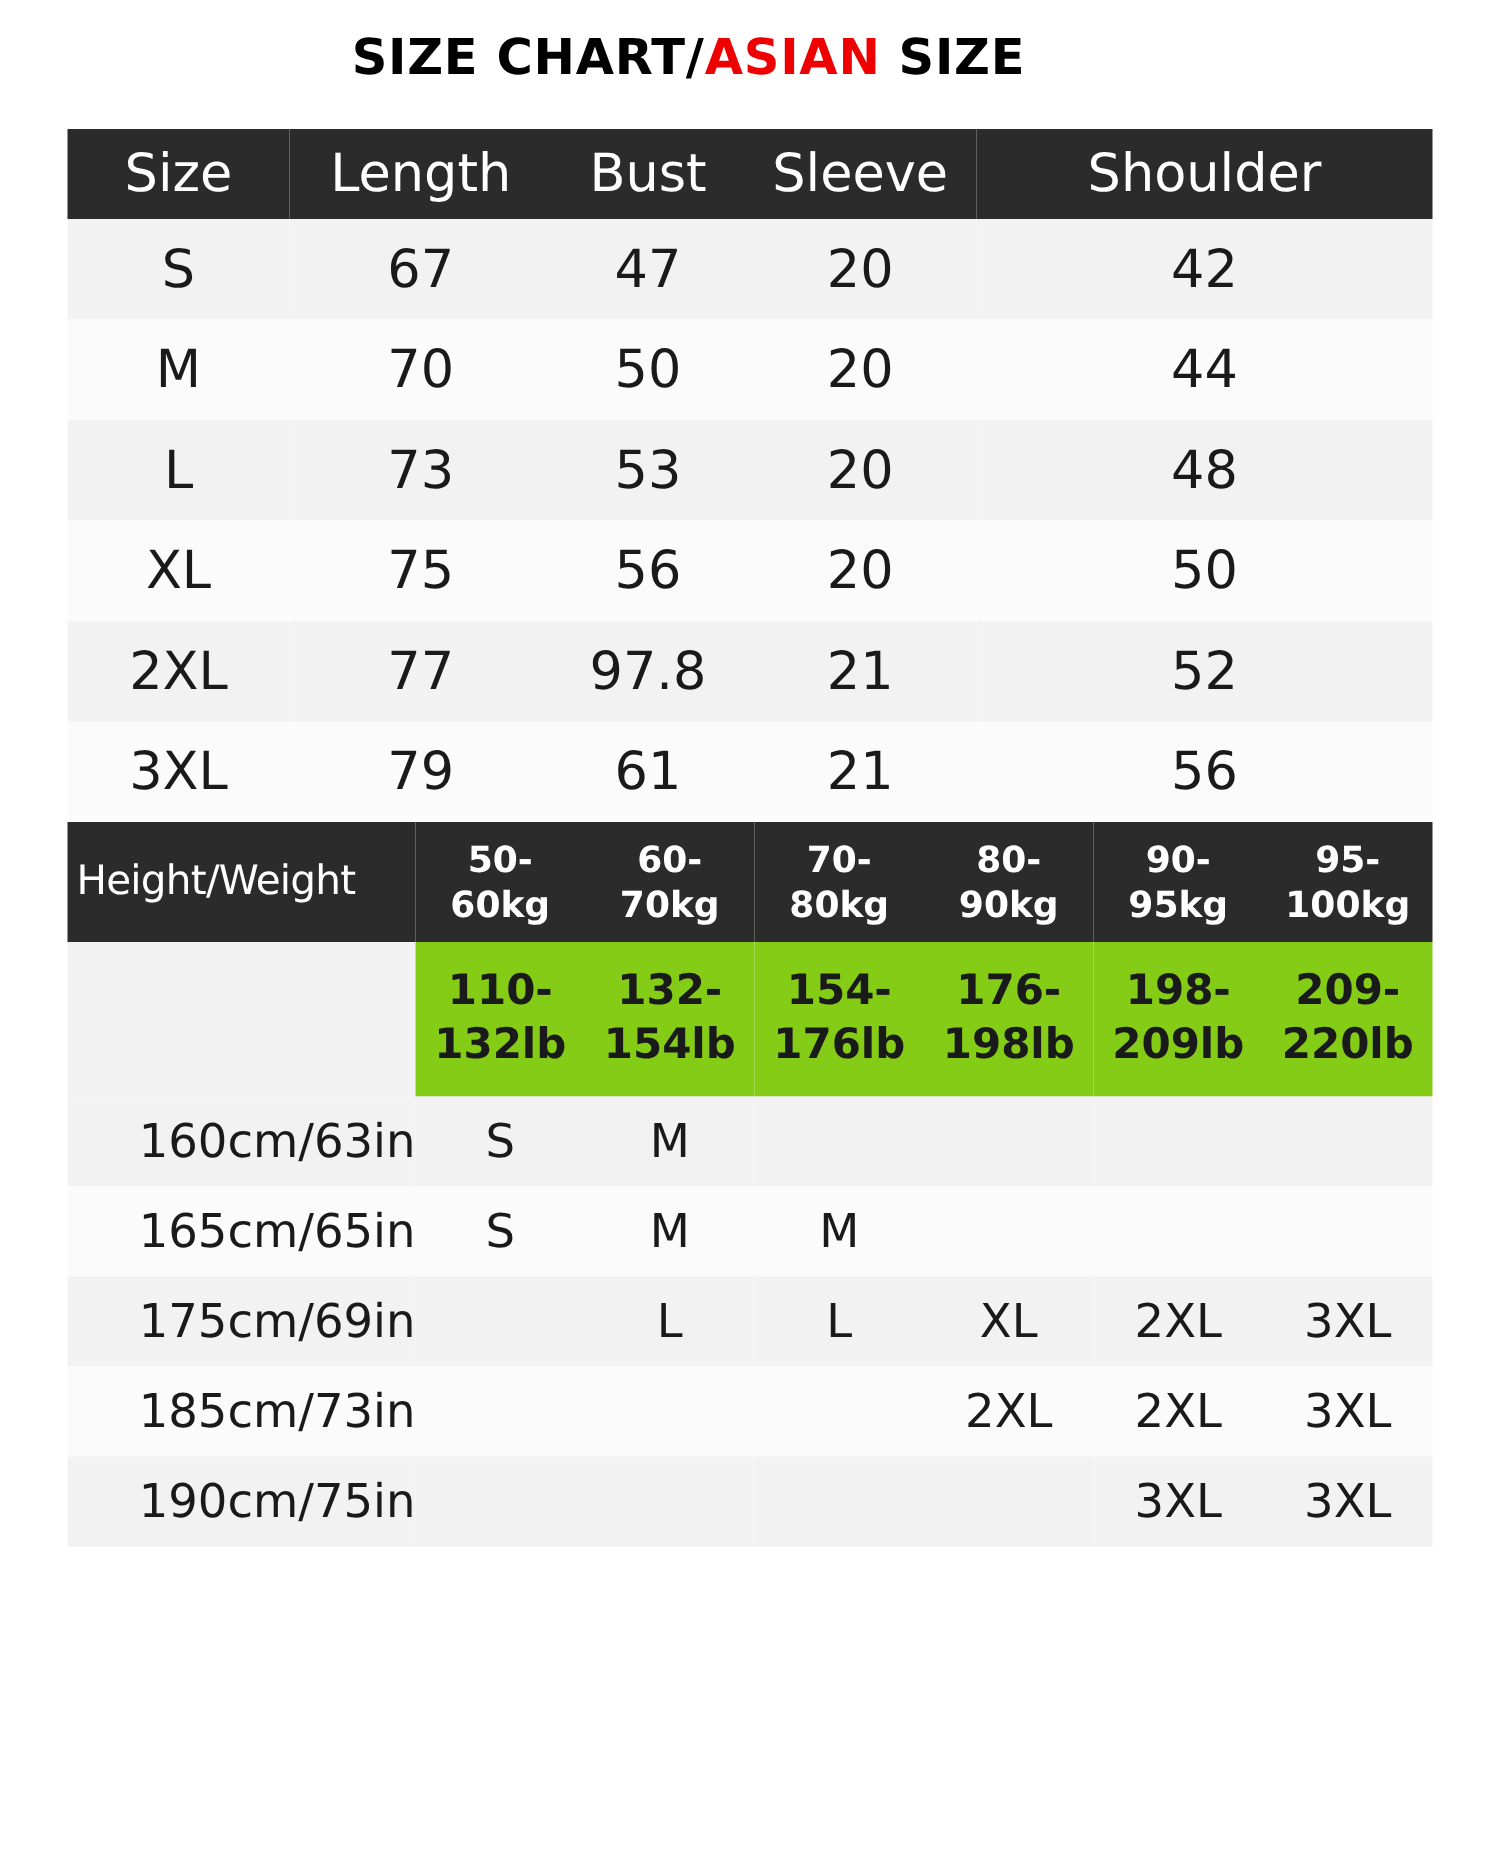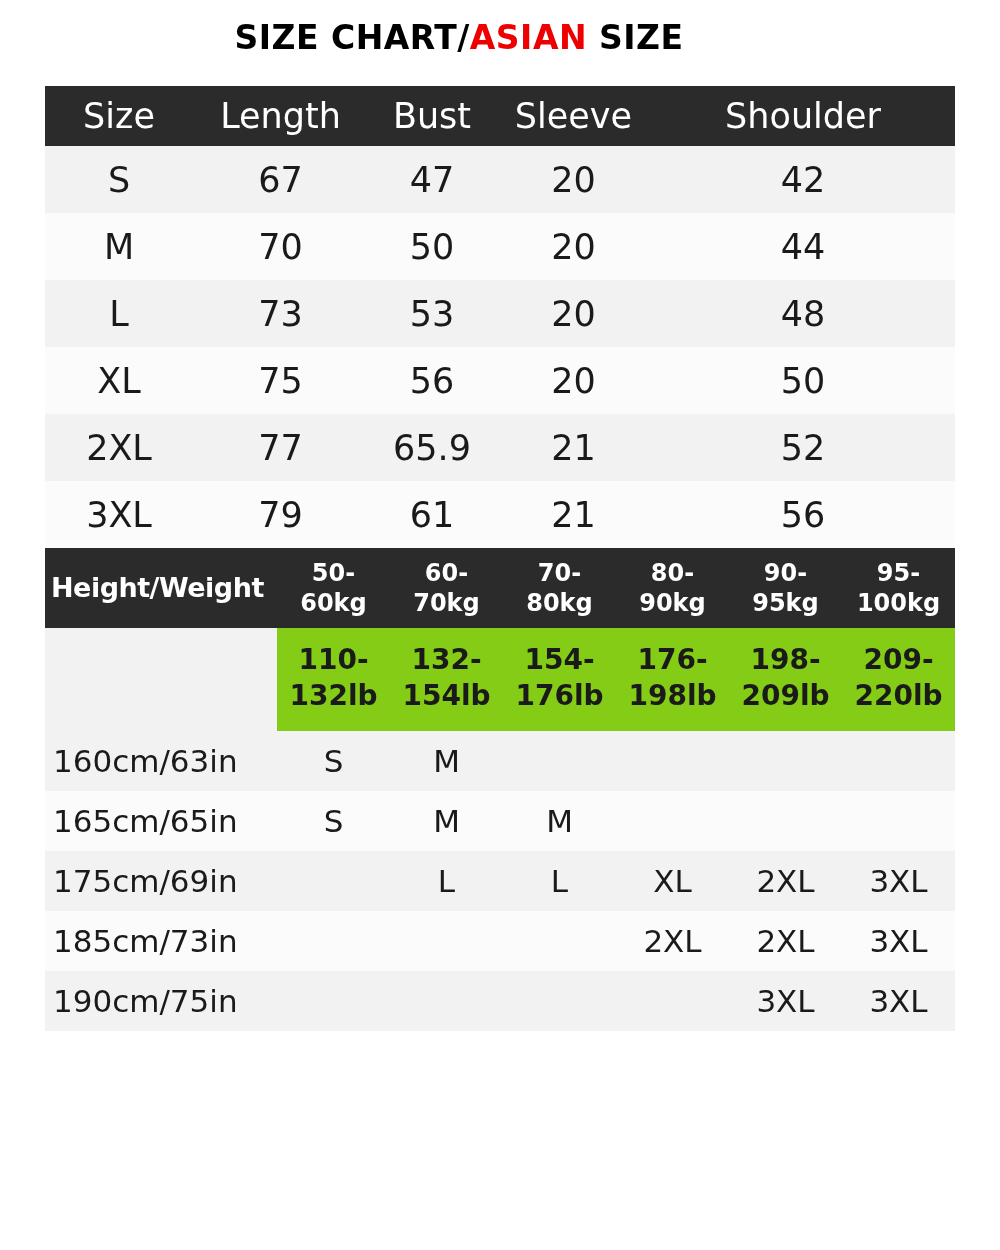--- a/index.html
+++ b/index.html
@@ -87,21 +87,21 @@
     font-size: 24px;
     padding: 10px 0;
     text-align: center;
     vertical-align: middle;
     line-height: 1.25;
   }
   .hw-table .hw-head td.hw-corner {
     font-size: 27px;
     text-align: left;
     padding-left: 6px;
-    font-weight: bold;
+    font-weight: normal;
     letter-spacing: -0.5px;
   }
   .hw-table .hw-lb td {
     background: #84cc16;
     color: #1a1a1a;
     font-weight: bold;
     font-size: 28px;
     padding: 14px 0 16px 0;
     text-align: center;
     vertical-align: middle;
@@ -113,21 +113,21 @@
     font-size: 31px;
     color: #1a1a1a;
     height: 60px;
     text-align: center;
     vertical-align: middle;
     padding: 0;
     background: #f2f2f2;
   }
   .hw-table tbody.hw-body tr:nth-child(even) td { background: #fbfbfb; }
   .hw-table tbody.hw-body td.hw-corner {
-    text-align: left;
+    text-align: right;
     padding-left: 8px;
     font-size: 31px;
     white-space: nowrap;
   }
 
   
   .hw-c0 { width: 232px; }
   .hw-cx { width: 113px; }
 </style>
 </head>
@@ -183,21 +183,21 @@
         <tr>
           <td>XL</td>
           <td>75</td>
           <td>56</td>
           <td>20</td>
           <td>50</td>
         </tr>
         <tr>
           <td>2XL</td>
           <td>77</td>
-          <td>65.9</td>
+          <td>97.8</td>
           <td>21</td>
           <td>52</td>
         </tr>
         <tr>
           <td>3XL</td>
           <td>79</td>
           <td>61</td>
           <td>21</td>
           <td>56</td>
         </tr>

